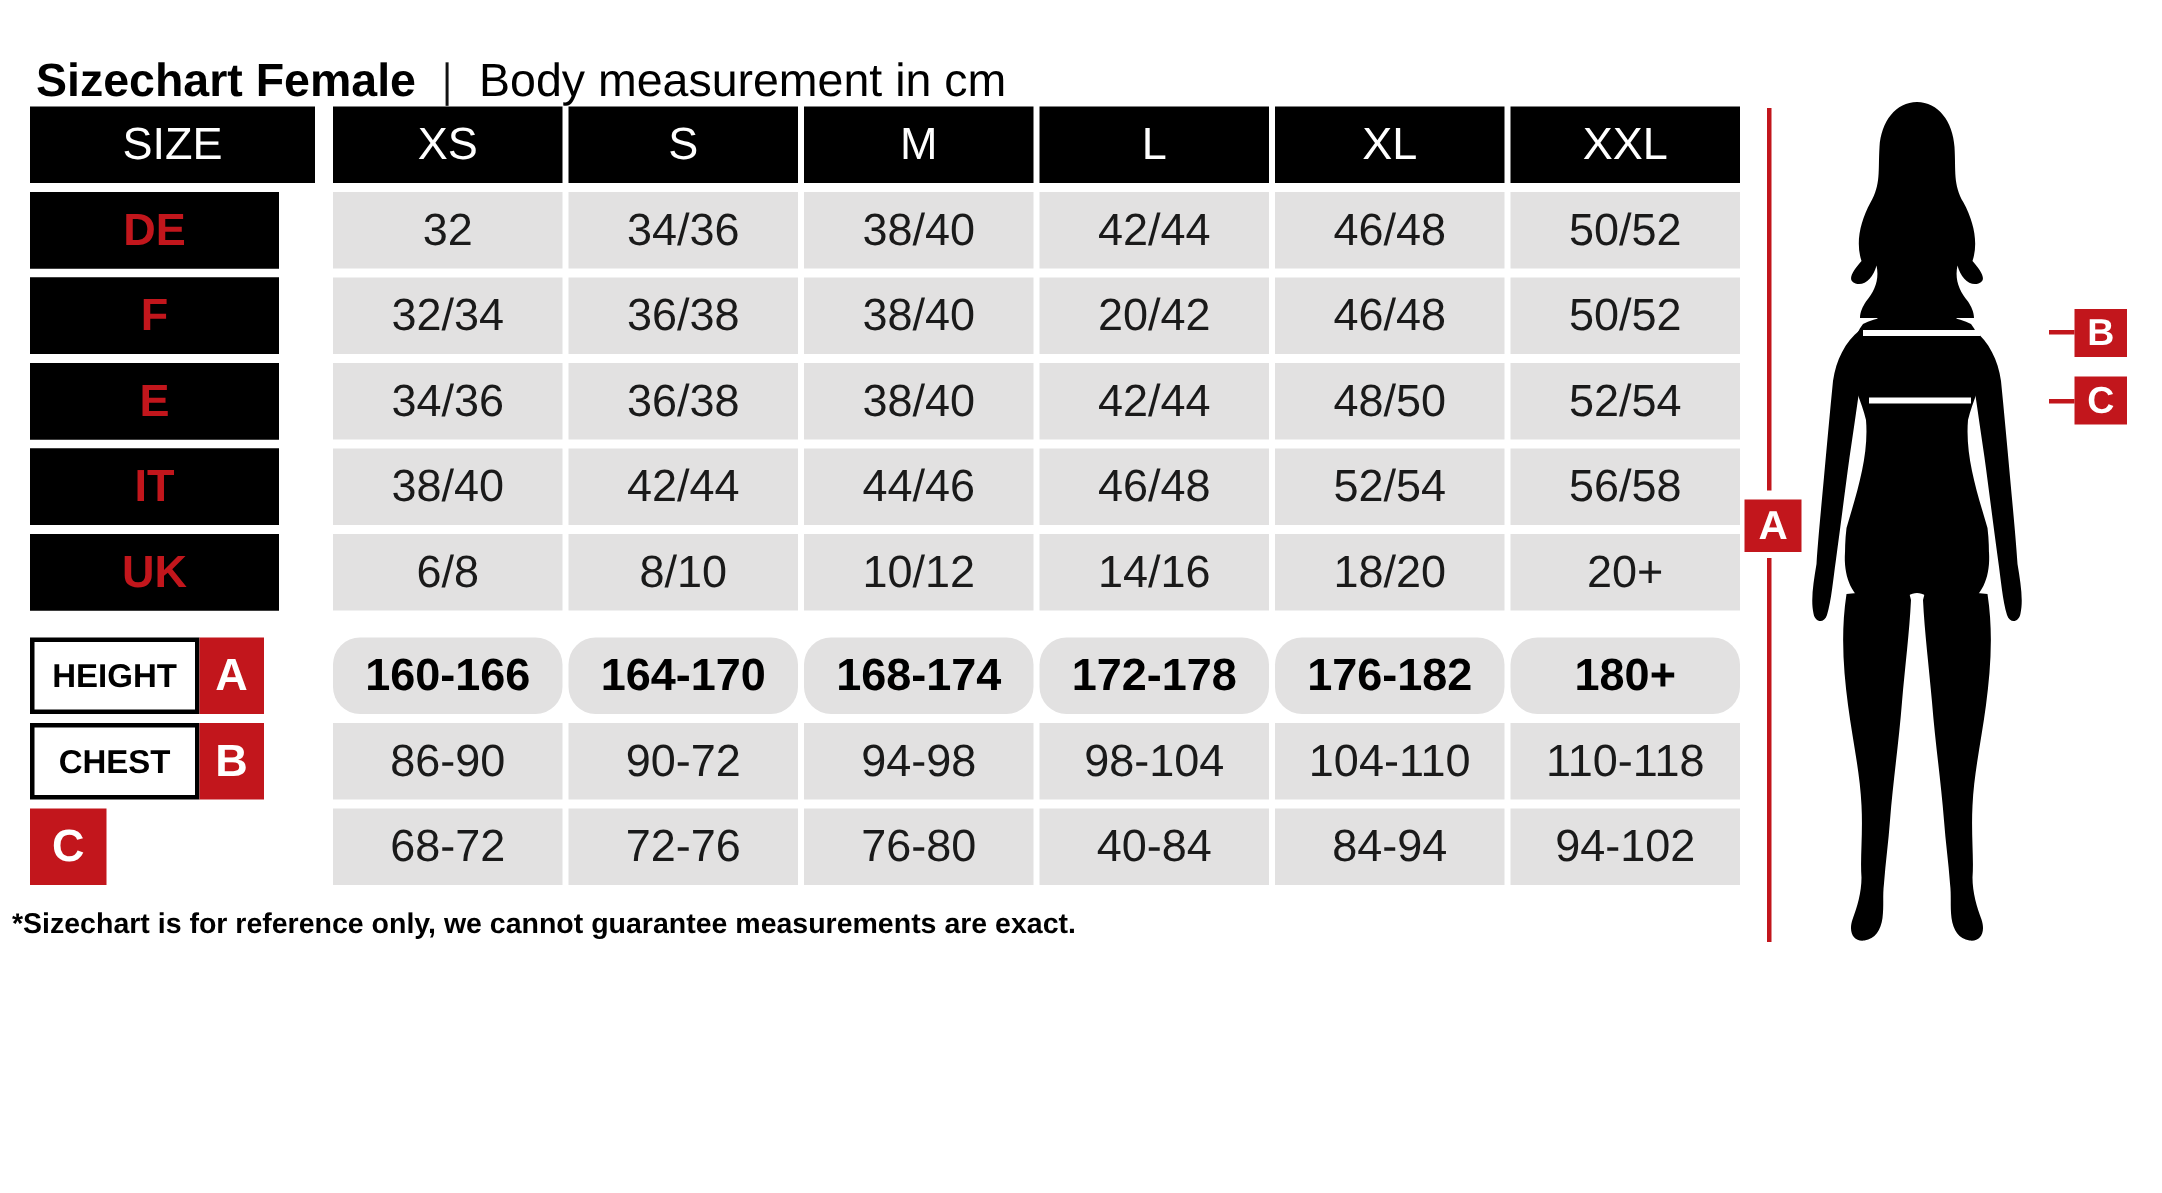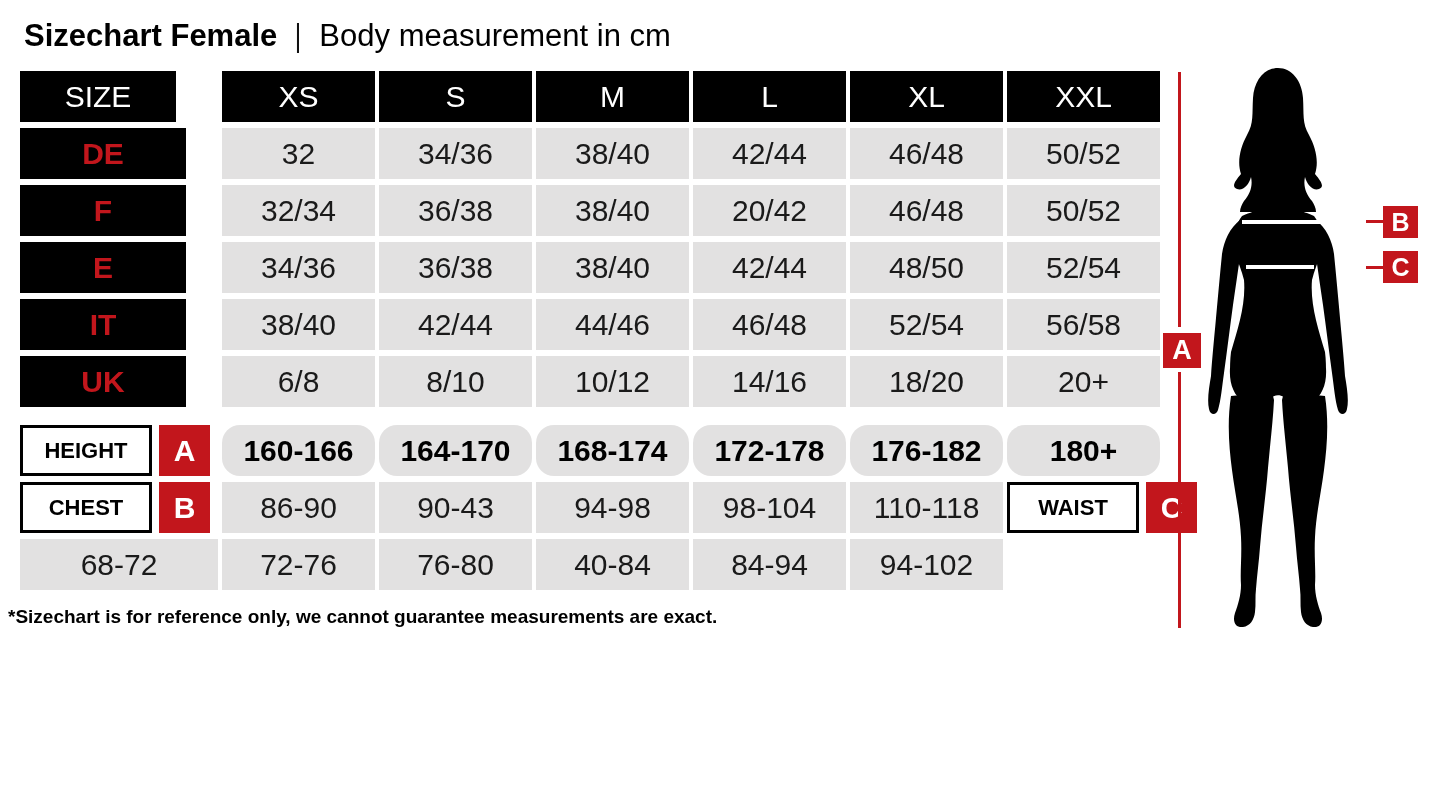--- a/index.html
+++ b/index.html
@@ -1,49 +1,49 @@
 <!DOCTYPE html>
 <html style="--accent: #C2161C; --header-bg: #000000; --cell-bg: #E2E1E1;"><head>
 <meta charset="utf-8">
 <style>
   html,body{margin:0;padding:0;background:#fff;}
   .page{
     position:relative;width:1441px;height:795px;background:#ffffff;
     font-family:"Liberation Sans", sans-serif;color:#000;overflow:hidden;
   }
   
-  .title-row{position:absolute;left:24px;top:18px;display:flex;align-items:baseline;font-size:31px;line-height:36px;}
+  .title-row{position:absolute;left:24px;top:36px;display:flex;align-items:baseline;font-size:31px;line-height:36px;}
   .title-bold{font-weight:bold;}
   .title-sep{font-weight:300;margin:0 17px;color:#111;transform:scaleX(.8);}
   .title-reg{font-weight:normal;}
   
   .grid{
     position:absolute;left:20px;top:71px;
     display:grid;
     grid-template-columns:198px repeat(6,153px);
     grid-template-rows:repeat(6,51px) 6px repeat(3,51px);
     column-gap:4px;row-gap:6px;
   }
   .hcell{
     background:var(--header-bg,#000);color:#fff;font-size:30px;
     display:flex;align-items:center;justify-content:center;
   }
-  .hcell.first{width:156px;}
+  .hcell.first{width:190px;}
   .regionbox{
     width:166px;box-sizing:border-box;border:3px solid #000;background:#000000;
     color:var(--accent,#C2161C);font-weight:bold;font-size:30px;
     display:flex;align-items:center;justify-content:center;
   }
   .vcell{
     background:var(--cell-bg,#E2E1E1);color:#1A1A1A;font-size:30px;
     display:flex;align-items:center;justify-content:center;text-align:center;
   }
   .vcell.bold{font-weight:bold;color:#000;border-radius:18px;}
   .spacer{grid-column:1 / -1;height:6px;}
-  .mwrap{width:190px;display:flex;justify-content:space-between;align-items:stretch;}
+  .mwrap{width:156px;display:flex;justify-content:space-between;align-items:stretch;}
   .mlabel{
     width:132px;box-sizing:border-box;border:3px solid #000;background:#fff;
     font-weight:bold;font-size:22px;display:flex;align-items:center;justify-content:center;
   }
   .mletter{
     width:51px;background:var(--accent,#C2161C);color:#fff;font-weight:bold;font-size:30px;
     display:flex;align-items:center;justify-content:center;
   }
   
   .footnote{position:absolute;left:8px;top:606px;font-size:19px;font-weight:bold;color:#000;}
@@ -134,27 +134,27 @@
     <div class="vcell bold">168-174</div>
     <div class="vcell bold">172-178</div>
     <div class="vcell bold">176-182</div>
     <div class="vcell bold">180+</div>
 
     <div class="mwrap">
       <div class="mlabel">CHEST</div>
       <div class="mletter">B</div>
     </div>
     <div class="vcell">86-90</div>
-    <div class="vcell">90-43</div>
+    <div class="vcell">90-72</div>
     <div class="vcell">94-98</div>
     <div class="vcell">98-104</div>
+    <div class="vcell">104-110</div>
     <div class="vcell">110-118</div>
 
     <div class="mwrap">
-      <div class="mlabel">WAIST</div>
       <div class="mletter">C</div>
     </div>
     <div class="vcell">68-72</div>
     <div class="vcell">72-76</div>
     <div class="vcell">76-80</div>
     <div class="vcell">40-84</div>
     <div class="vcell">84-94</div>
     <div class="vcell">94-102</div>
   </div>
 

